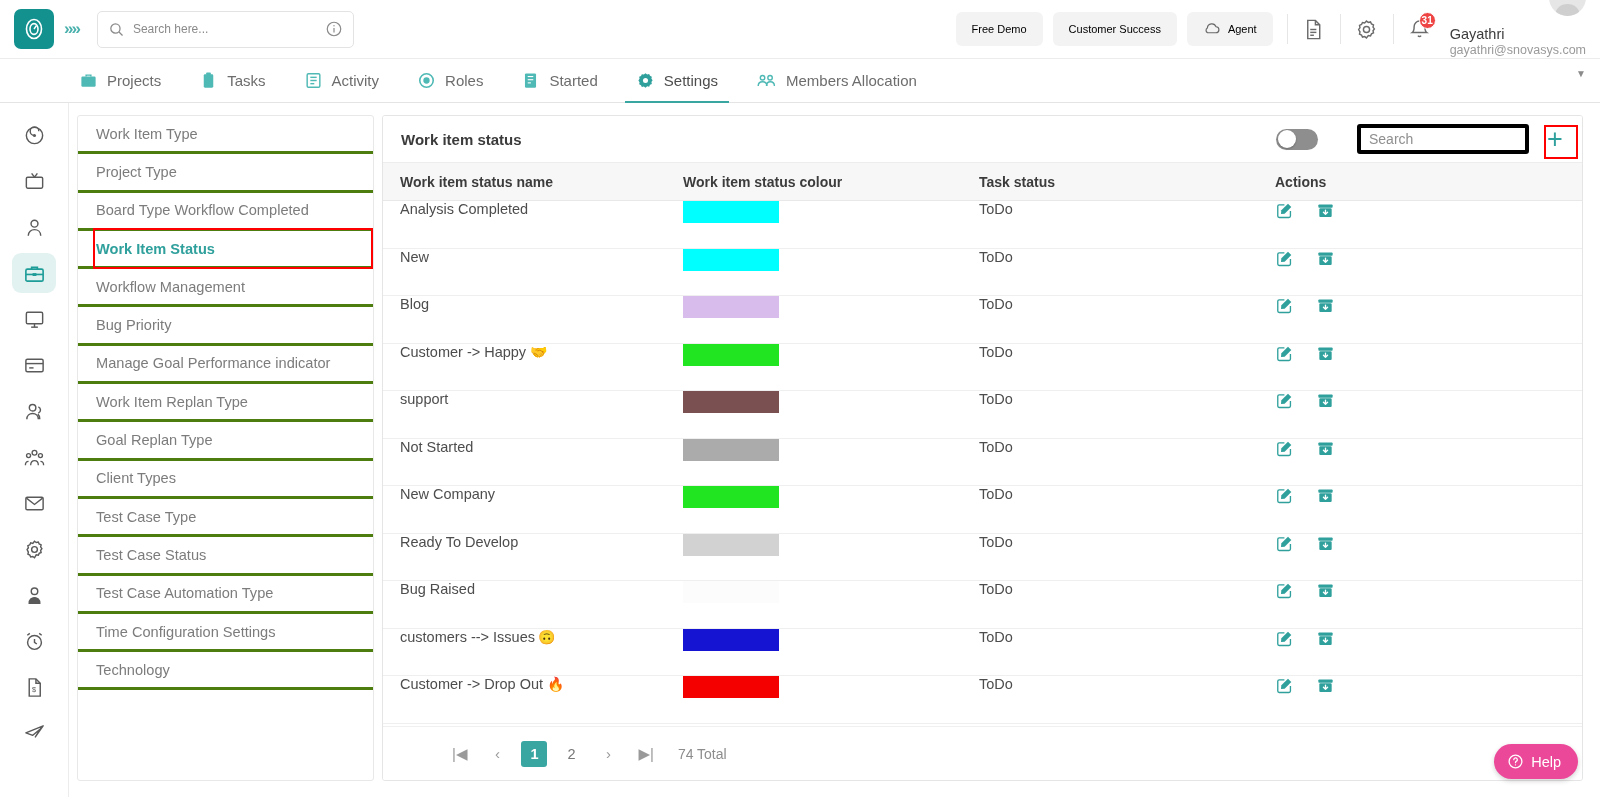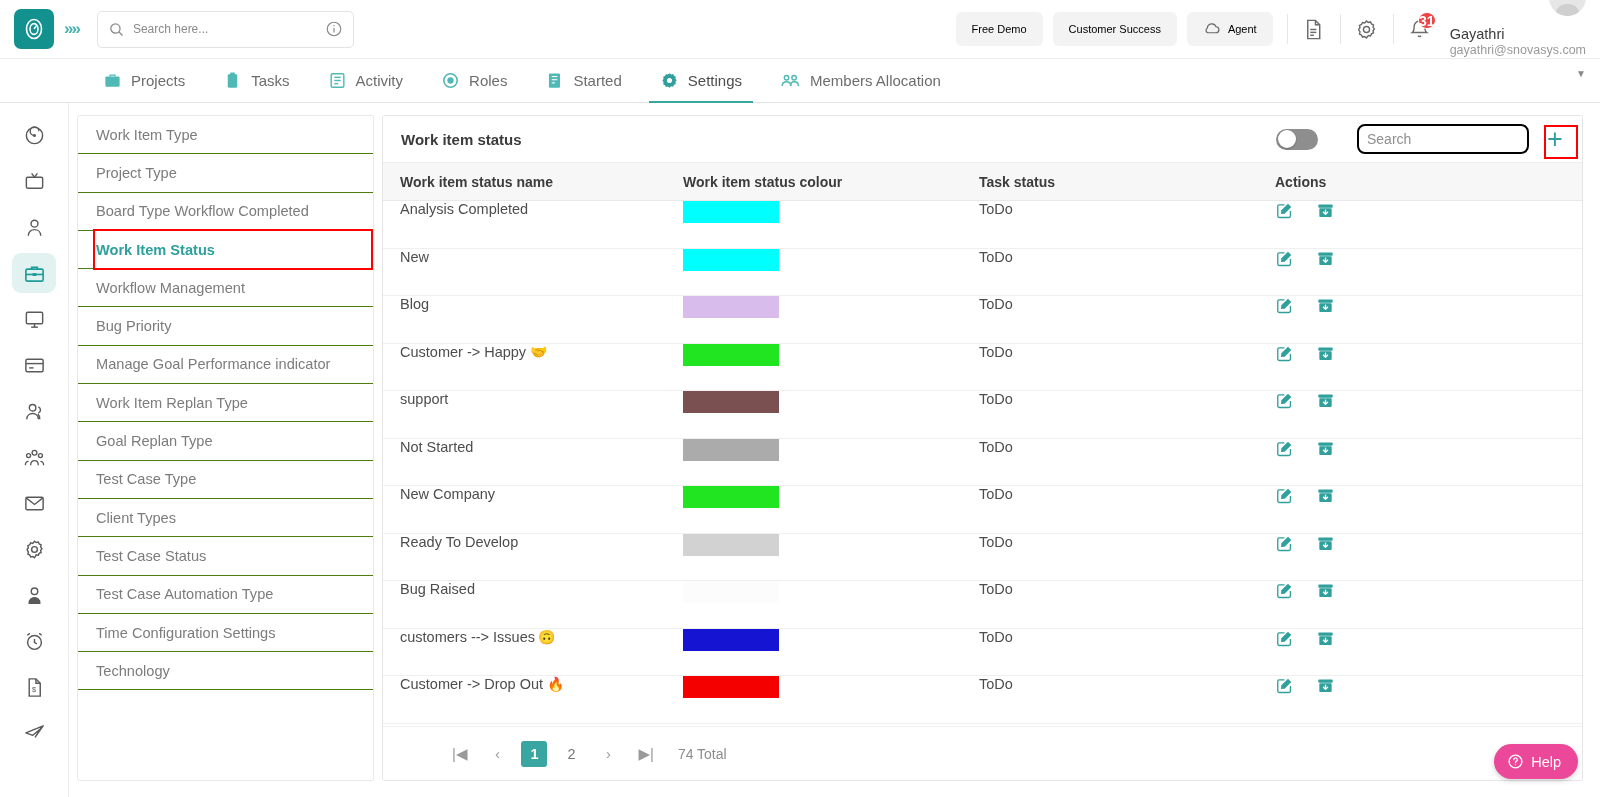--- a/index.html
+++ b/index.html
@@ -41,40 +41,40 @@
   .pill-btn {
     background: #f3f3f3; border-radius: 6px; height: 34px;
     padding: 0 16px; display: flex; align-items: center; gap: 7px;
     font-size: 11px; color: #000000; margin-right: 10px; cursor: pointer;
     white-space: nowrap;
   }
   .vline { width: 1px; height: 30px; background: #e6e6e6; margin: 0 4px; }
   .icon-btn { width: 44px; height: 40px; display: flex; align-items: center; justify-content: center; cursor: pointer; position: relative; }
   .badge {
     position: absolute; top: 3px; right: 6px;
-    background: #ef4444; color: #fff; font-size: 14px; font-weight: bold;
+    background: #ef4444; color: #fff; font-size: 10px; font-weight: bold;
     border-radius: 50%; min-width: 17px; height: 17px;
     display: flex; align-items: center; justify-content: center;
     border: 1.5px solid #fff;
   }
   .user-area { display: flex; align-items: flex-end; gap: 9px; margin-left: 8px; cursor: pointer; flex-direction: column; }
   .avatar {
     width: 37px; height: 37px; border-radius: 50%;
     background: #e6e6e6; display: flex; align-items: flex-end; justify-content: center; overflow: hidden;
   }
   .user-name { font-size: 14.5px; color: #3d3d3d; line-height: 1.25; }
   .user-mail { font-size: 12.5px; color: #9a9a9a; line-height: 1.25; }
   .caret { color: #8a8a8a; font-size: 10px; margin-left: 16px; }
 
   
   .navbar {
     height: 44px; flex: 0 0 44px;
     display: flex; align-items: stretch;
     border-bottom: 1px solid #e4e4e4;
-    background: #fff; padding-left: 84px;
+    background: #fff; padding-left: 60px;
   }
   .navtab {
     display: flex; align-items: center; gap: 9px;
     padding: 0 19px; font-size: 15px; color: #6d6d6d; cursor: pointer;
     position: relative;
   }
   .navtab.active { color: #4d4d4d; }
   .navtab.active::after {
     content:''; position: absolute; bottom: -1px; left: 8px; right: 8px;
     height: 2.5px; background: #3aa6a2;
@@ -99,21 +99,21 @@
   
   .subnav {
     width: 297px; flex: 0 0 297px;
     margin: 12px 0 16px 8px;
     background: #fff; border: 1px solid #e8e8e8; border-radius: 3px;
     overflow: hidden;
   }
   .subnav-item {
     height: 38.3px; display: flex; align-items: center;
     padding-left: 18px; font-size: 14.6px; color: #7c7c7c;
-    border-bottom: 1px solid #4d7c0f; cursor: pointer;
+    border-bottom: 3px solid #4d7c0f; cursor: pointer;
     position: relative;
   }
   .subnav-item.selected { color: #2fa09c; font-weight: bold; }
   .subnav-hl {
     position: absolute; left: 15px; right: 0px; height: 41px;
     border: 2.5px solid #ff0000; pointer-events: none; z-index: 5;
   }
 
   
   .main-wrap { flex: 1; display: flex; min-width: 0; padding: 12px 17px 16px 8px; }
@@ -130,21 +130,21 @@
   .head-right { margin-left: auto; display: flex; align-items: center; gap: 11px; }
   .toggle {
     width: 42px; height: 21px; border-radius: 11px; background: #8e8e8e;
     position: relative; cursor: pointer;
   }
   .toggle .knob {
     position: absolute; top: 1.5px; left: 1.5px; width: 18px; height: 18px;
     border-radius: 50%; background: #ffffff; box-shadow: 0 1px 2px rgba(0,0,0,.25);
   }
   .card-search {
-    width: 172px; height: 30px; border: 2px solid #000000; border-radius: 8px;
+    width: 172px; height: 30px; border: 4px solid #000000; border-radius: 3px;
     padding: 0 8px; font-size: 14px; color: #555; outline: none;
     font-family: "Liberation Sans", sans-serif;
     margin-left: 28px;
   }
   .card-search::placeholder { color: #8f8f8f; }
   .add-btn {
     width: 30px; height: 30px; display: flex; align-items: center; justify-content: center;
     color: #2fa09c; font-size: 27px; cursor: pointer; line-height: 1; font-weight: 300;
   }
   .add-hl { position: absolute; right: 4px; top: 9px; width: 34px; height: 34px; border: 2.5px solid #ff0000; pointer-events: none; }
@@ -457,24 +457,24 @@
       <div class="subnav-item">
           <span>Manage Goal Performance indicator</span>
         </div>
       <div class="subnav-item">
           <span>Work Item Replan Type</span>
         </div>
       <div class="subnav-item">
           <span>Goal Replan Type</span>
         </div>
       <div class="subnav-item">
+          <span>Client Types</span>
+        </div>
+      <div class="subnav-item">
           <span>Test Case Type</span>
-        </div>
-      <div class="subnav-item">
-          <span>Client Types</span>
         </div>
       <div class="subnav-item">
           <span>Test Case Status</span>
         </div>
       <div class="subnav-item">
           <span>Test Case Automation Type</span>
         </div>
       <div class="subnav-item">
           <span>Time Configuration Settings</span>
         </div>

